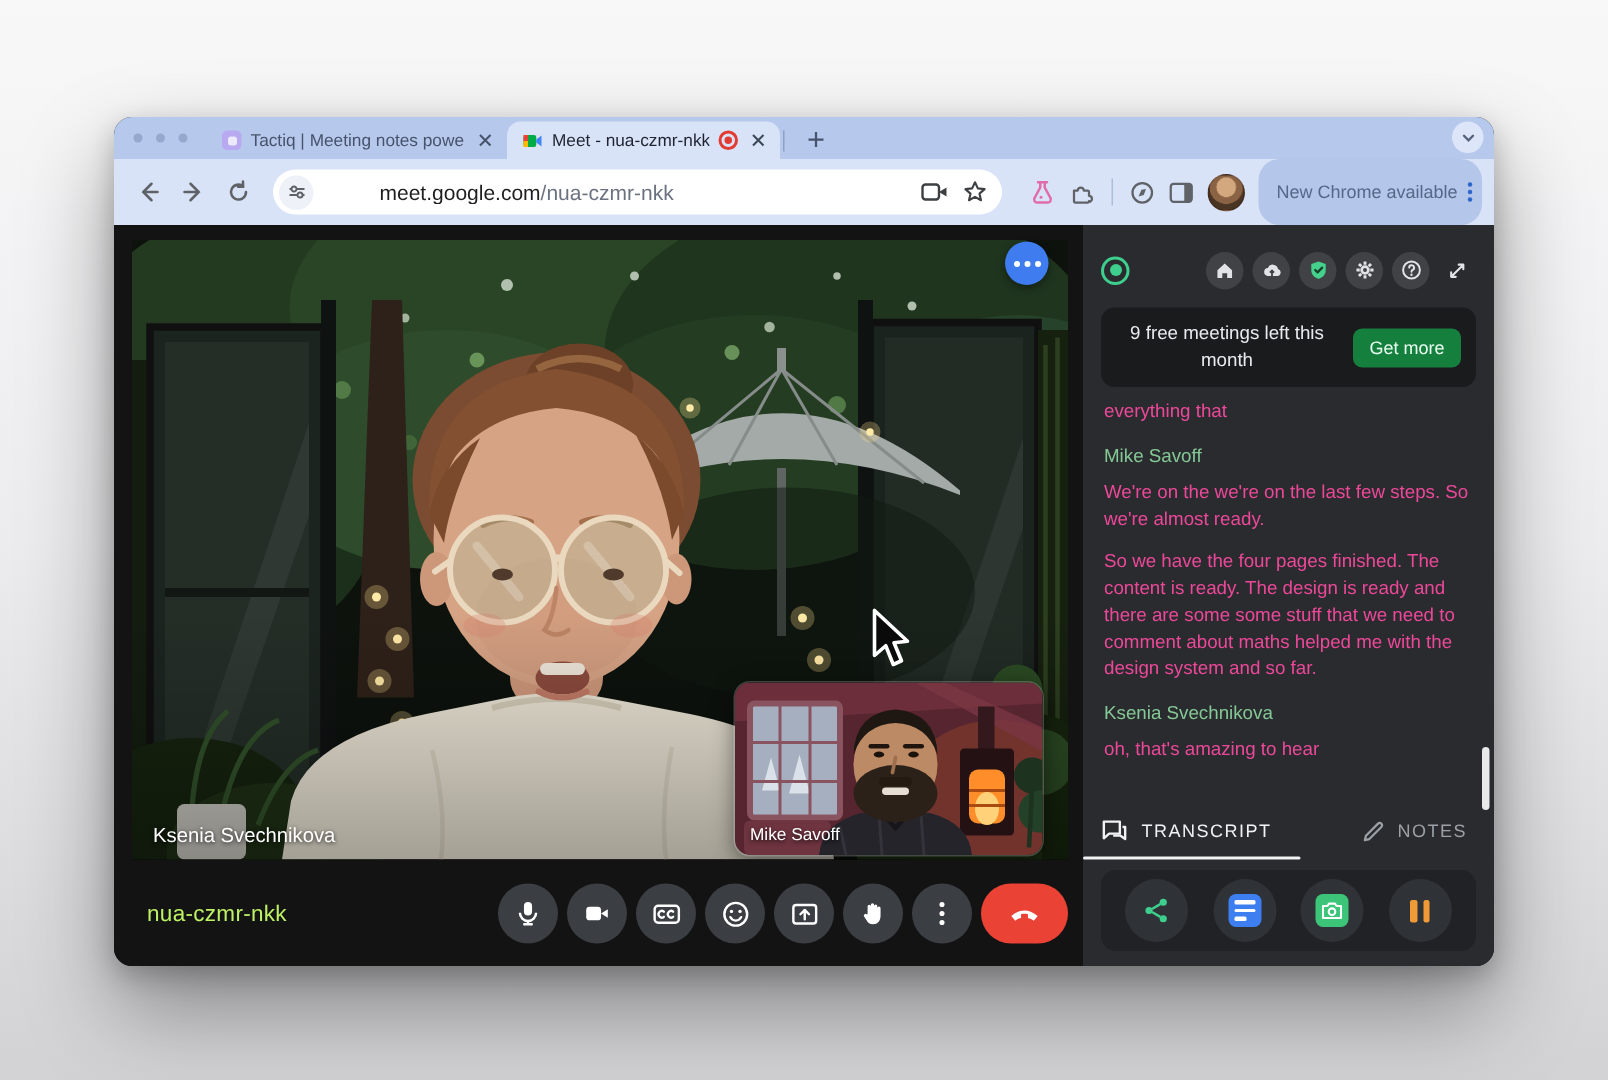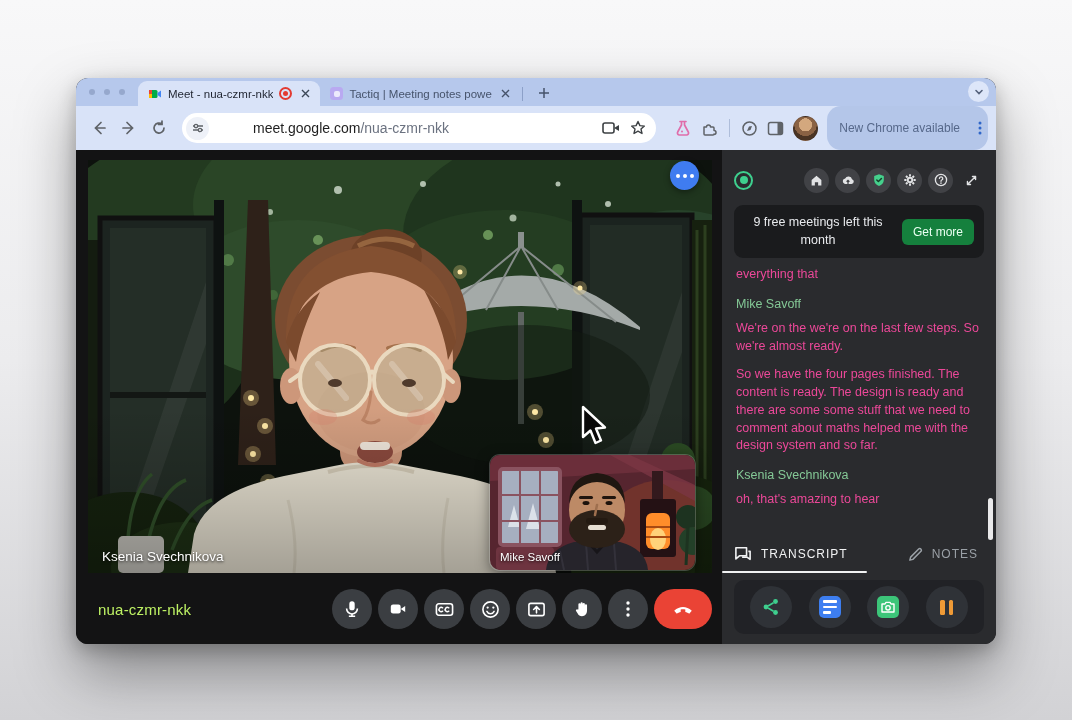--- a/index.html
+++ b/index.html
@@ -56,21 +56,21 @@
   .url-icons { display:flex; align-items:center; gap:10px; flex:none; }
   .ext-cluster { display:flex; align-items:center; gap:9px; margin-left:8px; }
   .tb-sep { width:1px; height:18px; background:#aebdda; margin:0 2px; }
   .avatar {
     width:25px; height:25px; border-radius:50%; flex:none;
     background:radial-gradient(circle at 50% 34%, #d3a87e 0 34%, #8a6244 35% 58%, #4a3424 59% 100%);
     border:1px solid rgba(0,0,0,.12);
   }
   .update-pill {
     height:44px; border-radius:14px; background:#b4c6e9; display:flex; align-items:center;
-    padding:0 6px 0 12px; gap:18px; flex:none;
+    padding:0 6px 0 12px; gap:6px; flex:none;
   }
   .update-pill span { font-size:12px; color:#56688a; white-space:nowrap; }
   
   .content { display:flex; height:494px; }
   .meet { position:relative; width:646px; background:#131314; flex:none; }
   .videoBox { position:absolute; left:12px; top:10px; width:624px; height:413px; background:#000; overflow:hidden; }
   .videoBox svg { display:block; }
   .name-tag { position:absolute; left:14px; bottom:9px; color:#fff; font-size:13.5px; text-shadow:0 1px 3px rgba(0,0,0,.8); }
   .pip {
     position:absolute; right:17px; bottom:3px; width:205px; height:115px; border-radius:10px;
@@ -137,42 +137,42 @@
 
 <div class="window">
 
   <div class="tabstrip">
     <div class="traffic">
         <i></i>
         <i></i>
         <i></i>
       </div>
 
+    <div class="tab dim" style="width:200px;">
+      <span class="tactiq-fav"></span>
+      <span class="title">Tactiq | Meeting notes powe</span>
+      <span class="tab-x">
+        <svg width="9" height="9" viewBox="0 0 9 9">
+            <path d="M1,1 L8,8 M8,1 L1,8" stroke="#46536b" stroke-width="1.4"></path>
+          </svg>
+      </span>
+    </div>
+
     <div class="tab active">
       <svg class="favicon" viewBox="0 0 14 14">
         <rect x="1" y="3" width="8.5" height="8" rx="1.5" fill="#00ac47"></rect>
         <rect x="1" y="3" width="3" height="4" fill="#ea4335"></rect>
         <rect x="1" y="7" width="3" height="4" fill="#ffba00"></rect>
         <path d="M9.5,6 L13,3.4 V10.6 L9.5,8 Z" fill="#4285f4"></path>
       </svg>
       <span class="title">Meet - nua-czmr-nkk</span>
       <span class="rec"></span>
       <span class="tab-x">
         <svg width="9" height="9" viewBox="0 0 9 9">
             <path d="M1,1 L8,8 M8,1 L1,8" stroke="#3c4858" stroke-width="1.4"></path>
-          </svg>
-      </span>
-    </div>
-
-    <div class="tab dim" style="width:200px;">
-      <span class="tactiq-fav"></span>
-      <span class="title">Tactiq | Meeting notes powe</span>
-      <span class="tab-x">
-        <svg width="9" height="9" viewBox="0 0 9 9">
-            <path d="M1,1 L8,8 M8,1 L1,8" stroke="#46536b" stroke-width="1.4"></path>
           </svg>
       </span>
     </div>
 
     <span class="tab-sep"></span>
     <span class="newtab">
       <svg width="12" height="12" viewBox="0 0 12 12">
           <path d="M6,1 V11 M1,6 H11" stroke="#46536b" stroke-width="1.5"></path>
         </svg>
     </span>

